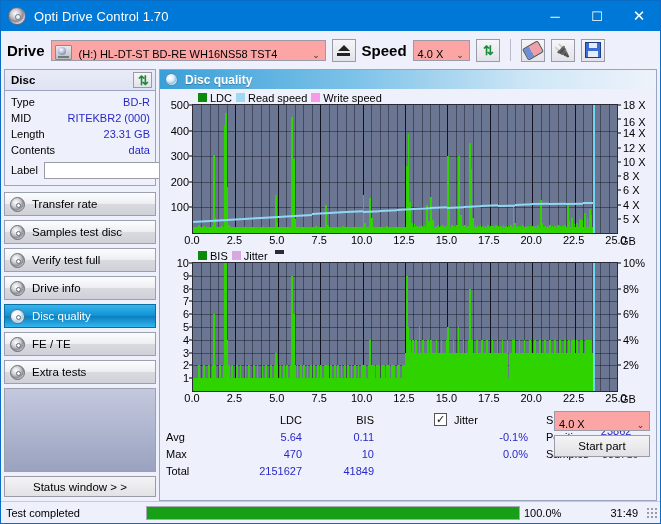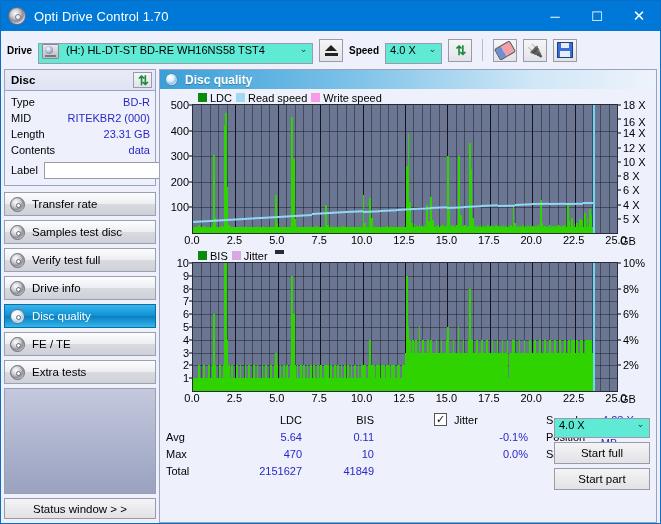--- a/index.html
+++ b/index.html
@@ -49,25 +49,25 @@
     flex: 0 0 24px;
     border-bottom: 1px solid #dcdcf0;
   }
   .menuitem { padding: 2px 9px; font-size: 12px; color:#000; }
   
   .drivebar {
     height: 38px; background: #eef0fb;
     display:flex; align-items:center; gap:6px; padding: 0 6px;
     flex: 0 0 38px;
   }
-  .lbl-bold { font-weight: bold; font-size: 10px; color:#000; }
+  .lbl-bold { font-weight: bold; font-size: 15px; color:#000; }
   .combo {
-    height: 21px; background:#5eead4; border:1px solid #9a9aa8;
-    display:flex; align-items:flex-start; box-sizing:border-box;
-    font-size: 11px; color:#000;margin-top:7px;
+    height: 21px; background:#fca5a5; border:1px solid #9a9aa8;
+    display:flex; align-items:flex-end; box-sizing:border-box;
+    font-size: 11px; color:#000;
   }
   .combo .cbo-text { padding-left: 4px; white-space: nowrap; overflow:hidden; }
   .combo .cbo-arrow {
     margin-left:auto; width:17px; text-align:center; color:#333; font-size:9px;
   }
   .drive-combo { width: 275px; }
   .drive-ico {
     width:17px; height:15px; margin-left:3px; margin-right:3px; flex:0 0 17px;
     background: linear-gradient(#e8e8ee,#bcbcc8);
     border:1px solid #88889a; border-radius:1px; position:relative; box-sizing:border-box;
@@ -1153,20 +1153,28 @@
             <span class="sr-lab">Samples</span>
             <span class="sr-val">381719</span>
           </div>
         </div>
 
         <div class="stats-btns">
           <div class="combo sb-combo">
             <div class="cbo-text">4.0 X</div>
             <div class="cbo-arrow">⌄</div>
           </div>
-          <div class="sbtn">Start full</div>
           <div class="sbtn">Start part</div>
         </div>
       </div>
     </div>
   </div>
 
+  <div class="statusbar">
+    <div class="sb-text">Test completed</div>
+    <div class="sb-progress-wrap">
+      <div class="sb-progress" id="progressFill" style="width: 100%;"></div>
+    </div>
+    <div class="sb-pct">100.0%</div>
+    <div class="sb-time">31:49</div>
+    <div class="grip"></div>
+  </div>
 </div>
 
 </body></html>

